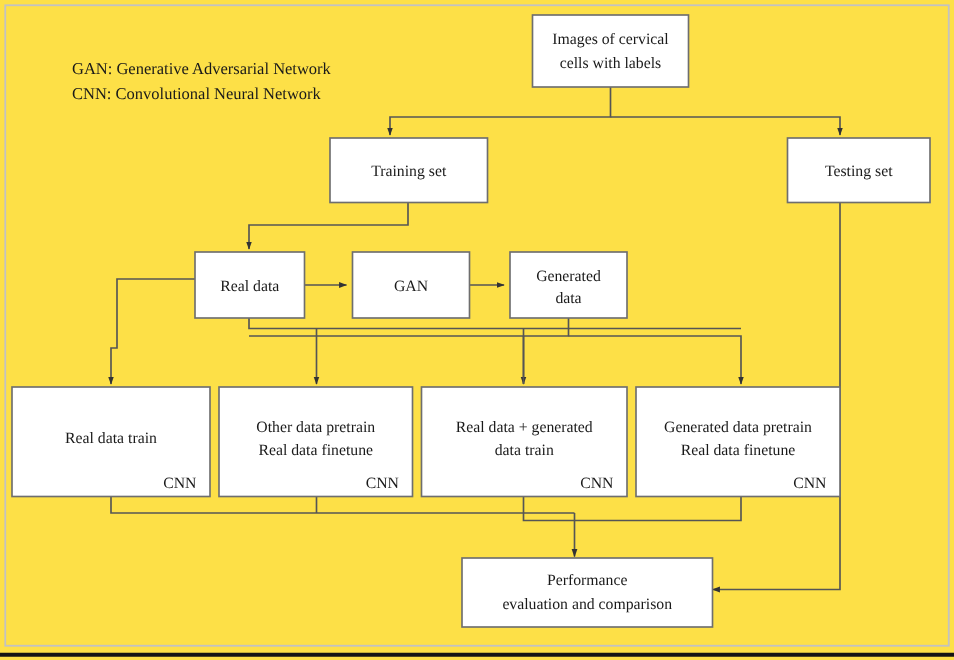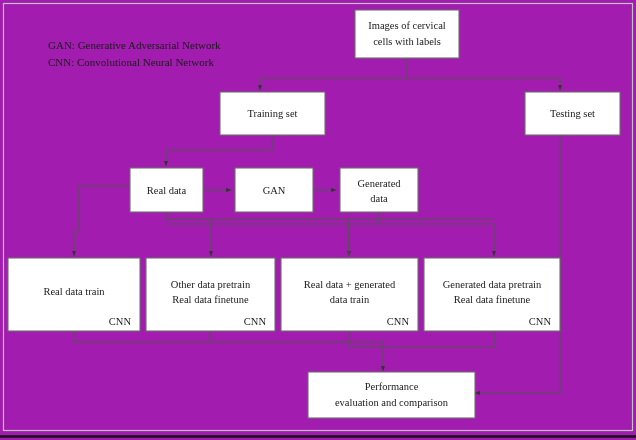--- a/index.html
+++ b/index.html
@@ -4,21 +4,21 @@
 <style>
   html, body {
     margin: 0;
     padding: 0;
     background: #ffffff;
   }
   #page {
     position: relative;
     width: 636px;
     height: 440px;
-    background: #a21caf;
+    background: #fde047;
     font-family: "Liberation Serif", "DejaVu Serif", serif;
     overflow: hidden;
   }
   #diagram-svg {
     position: absolute;
     top: 0;
     left: 0;
   }
   .node-rect {
     fill: #ffffff;

